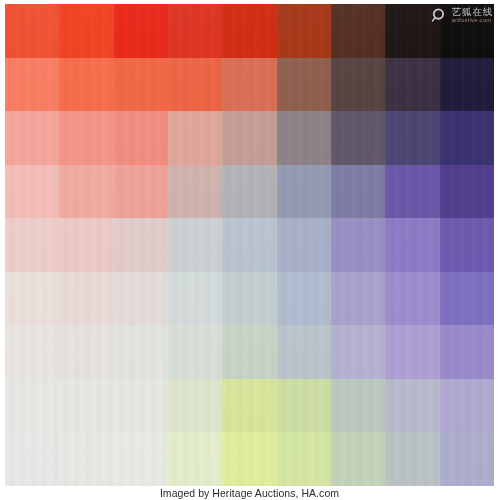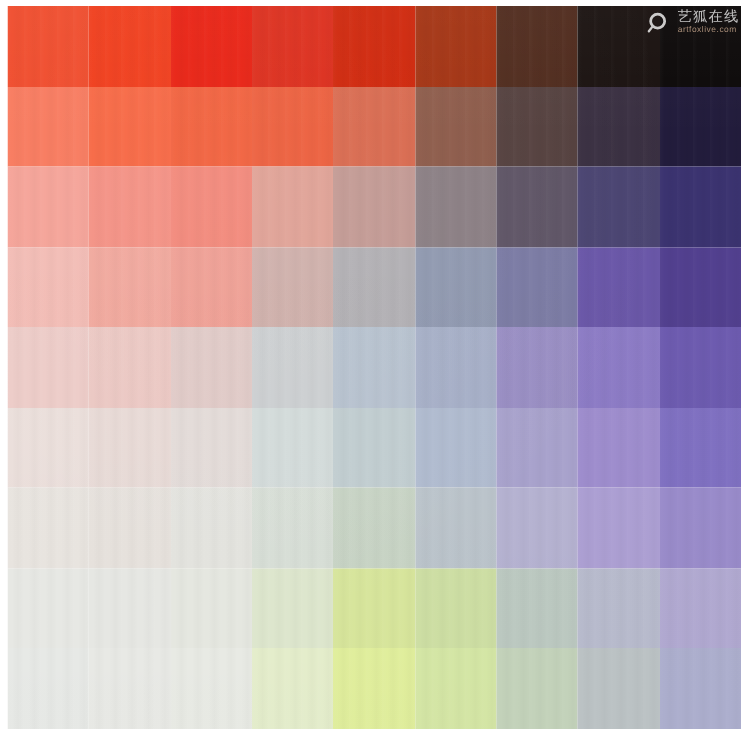--- a/index.html
+++ b/index.html
@@ -212,14 +212,17 @@
     <svg class="wm-mark" viewBox="0 0 24 24">
       <circle cx="10.5" cy="10" r="6.6" fill="none" stroke="#f2f2f2" stroke-width="2.6"></circle>
       <line x1="5.6" y1="15.2" x2="2.2" y2="19.6" stroke="#f2f2f2" stroke-width="2.2" stroke-linecap="round"></line>
     </svg>
     <span class="wm-text">
       <span class="wm-cn">艺狐在线</span>
       <span class="wm-en">artfoxlive.com</span>
     </span>
   </div>
 
+  <div id="caption-bar">
+    <span id="caption-text">Imaged by Heritage Auctions, HA.com</span>
+  </div>
 
 </div>
 
 </body></html>

